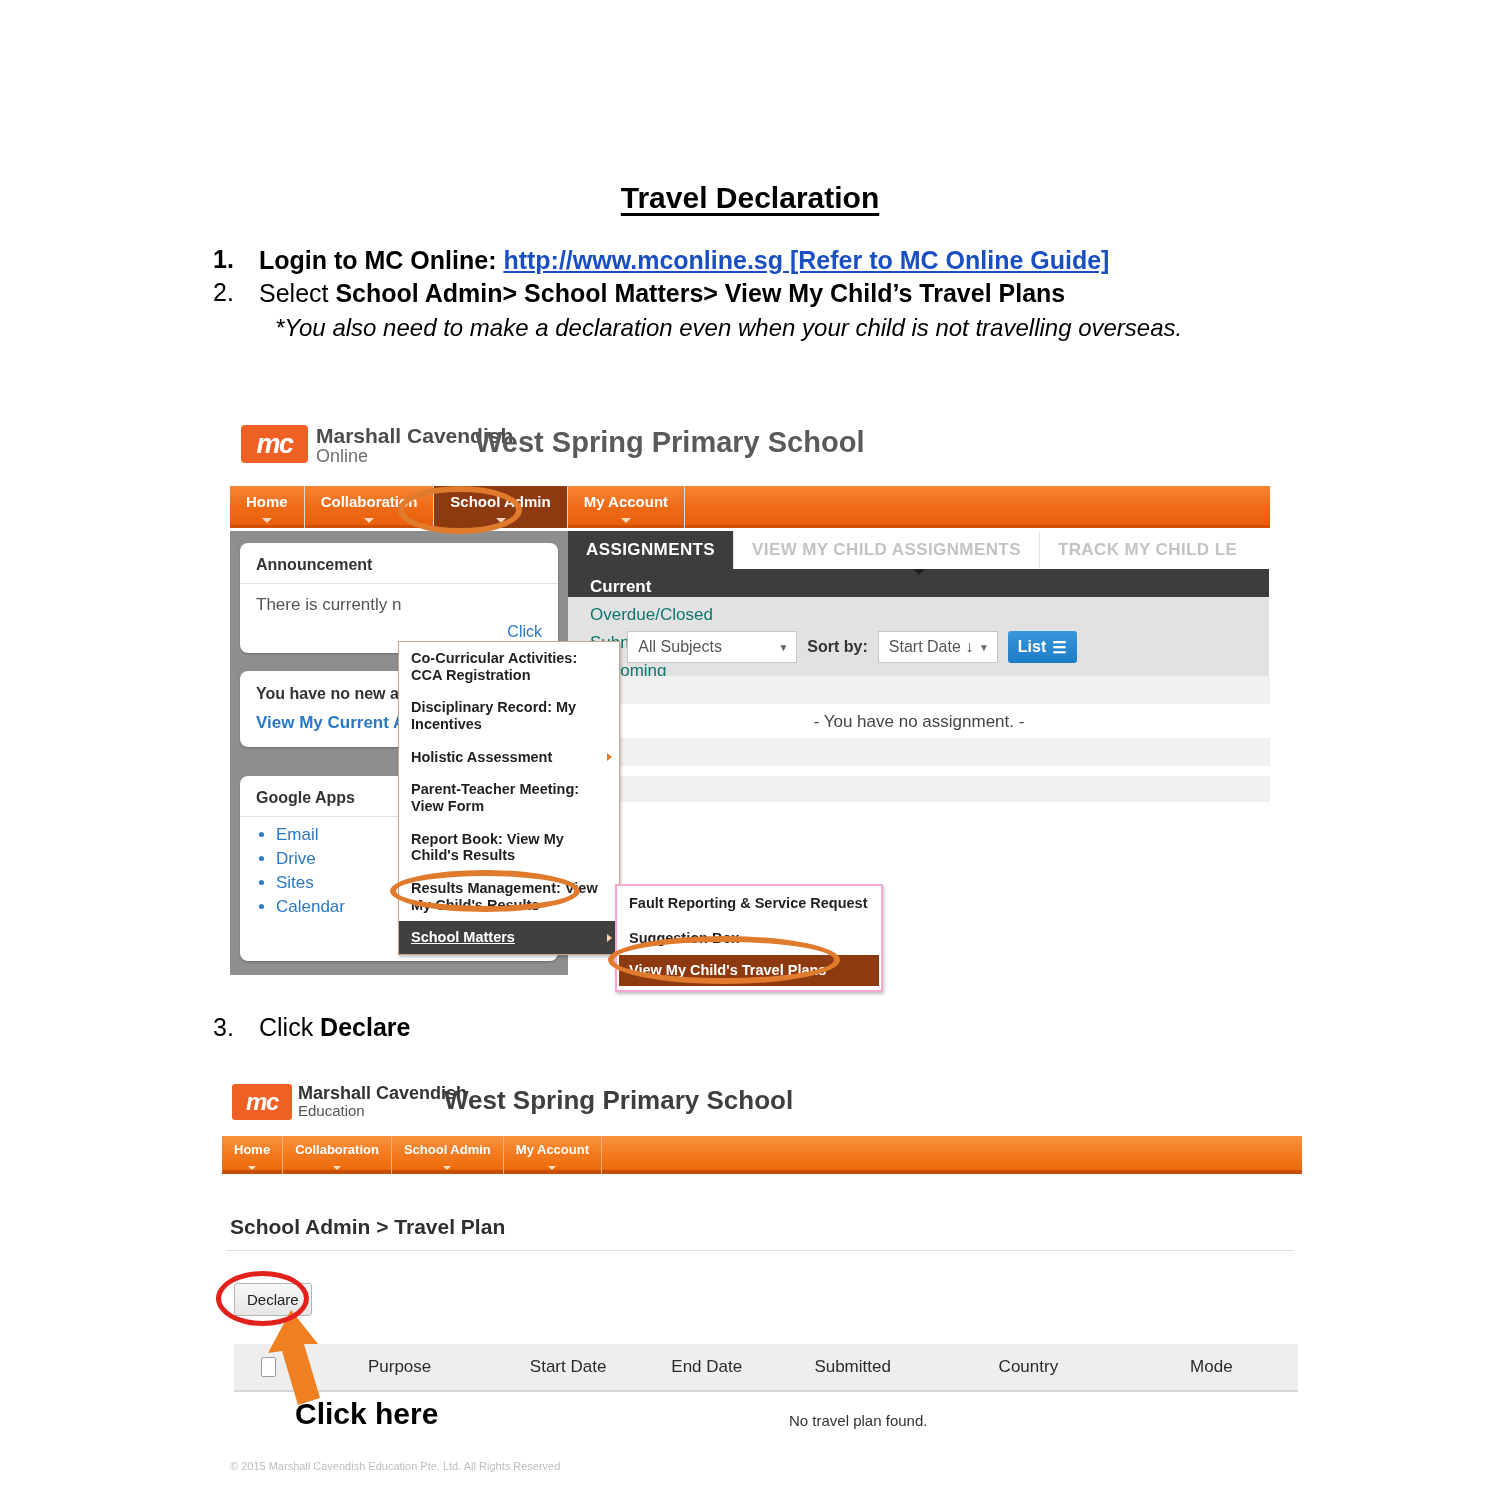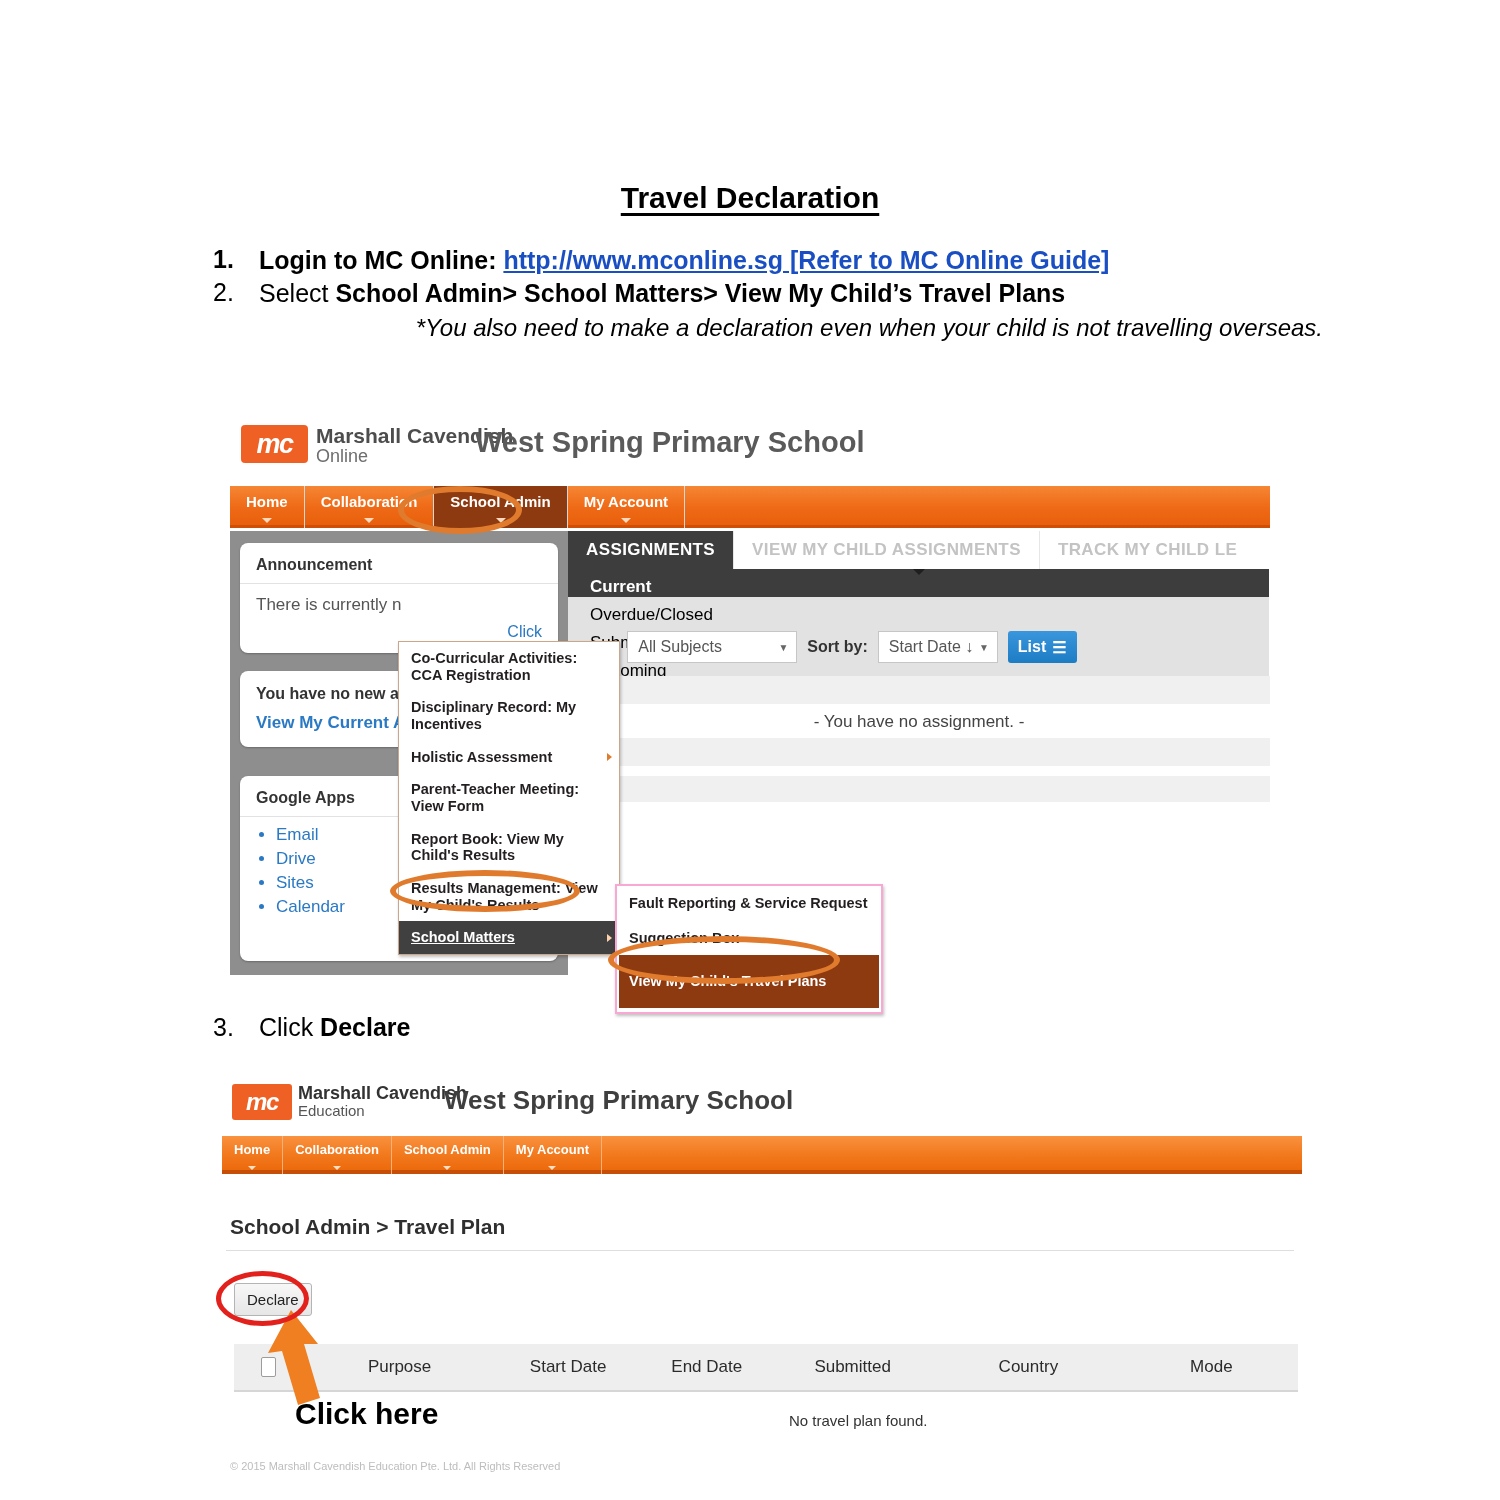--- a/index.html
+++ b/index.html
@@ -25,21 +25,21 @@
   .step-row { display: flex; align-items: flex-start; margin-bottom: 2px; }
   .step-num { width: 46px; flex: 0 0 46px; font-size: 25px; color: #000; }
   .step-num.bold { font-weight: bold; }
   .step-body { flex: 1; }
   .step1-text { font-size: 25px; font-weight: bold; color: #000; line-height: 1.25; }
   .step1-link { color: #1a4fc4; text-decoration: underline; font-weight: bold; text-align: center; }
   .step2-text { font-size: 25px; color: #000; line-height: 1.25; }
   .step2-text b { font-weight: bold; }
   .step-note {
     font-size: 24px; font-style: italic; color: #000;
-    line-height: 1.35; margin-left: 16px; margin-top: 2px; text-align: right;
+    line-height: 1.35; margin-left: 16px; margin-top: 2px;
   }
 
   .step3 { position: absolute; top: 1013px; left: 213px; width: 900px; }
   .step3-text { font-size: 25px; color: #000; }
   .step3-text b { font-weight: bold; }
 
   
   #shot1 { position: absolute; left: 230px; top: 418px; width: 1040px; height: 557px; }
 
   .s1-header { position: absolute; left: 0; top: 0; width: 1040px; height: 68px; background: #fff; }
@@ -105,21 +105,21 @@
   .bigtab {
     height: 38px; padding: 9px 18px 0 18px;
     font-size: 17px; font-weight: bold; letter-spacing: .4px;
     color: #c3c3c3; background: #fff; border-left: 1px solid #e6e6e6;
     white-space: nowrap;
   }
   .bigtab.active { background: #3d3d3d; color: #fff; border-left: none; }
   .subtabs { position: absolute; left: 0; top: 38px; height: 36px; width: 702px; display: flex; background: #fff; flex-direction: column; }
   .subtab {
     height: 36px; padding: 8px 22px 0 22px; font-size: 17px;
-    color: #000000; background: #e2e2e2; border-right: 1px solid #fff; white-space: nowrap;
+    color: #0f766e; background: #e2e2e2; border-right: 1px solid #fff; white-space: nowrap;
   }
   .subtab.active { background: #3d3d3d; color: #fff; font-weight: bold; position: relative; }
   .subtab.active::before {
     content: ""; position: absolute; left: 50%; top: 0; transform: translateX(-50%);
     width: 0; height: 0; border-left: 6px solid transparent;
     border-right: 6px solid transparent; border-top: 6px solid #1f1f1f;
   }
   .filterbar {
     position: absolute; left: 0; top: 90px; width: 702px; height: 52px;
     display: flex; align-items: center; padding-left: 12px; gap: 10px;
@@ -164,21 +164,21 @@
 
   .submenu {
     position: absolute; left: 385px; top: 353px; width: 268px;
     background: #fff; border: 2px solid #f9a8d4; z-index: 41;
     box-shadow: 1px 2px 3px rgba(0,0,0,.25);
   }
   .sm-item {
     font-size: 14.5px; font-weight: bold; color: #231f20;
     padding: 9px 12px; line-height: 1.15;
   }
-  .sm-item.hl { background: #8d3a11; color: #fff; margin: 0 2px 4px 2px; padding: 18px 10px; }
+  .sm-item.hl { background: #8d3a11; color: #fff; margin: 0 2px 4px 2px; padding: 7px 10px; }
 
   
   .ell {
     position: absolute; border: 6px solid #e07b2d; border-radius: 50%;
     z-index: 60; pointer-events: none; background: transparent;
   }
 
   
   #shot2 { position: absolute; left: 222px; top: 1078px; width: 1080px; height: 420px; }
   .s2-header { position: absolute; left: 0; top: 0; width: 1080px; height: 58px; background: #fff; }

